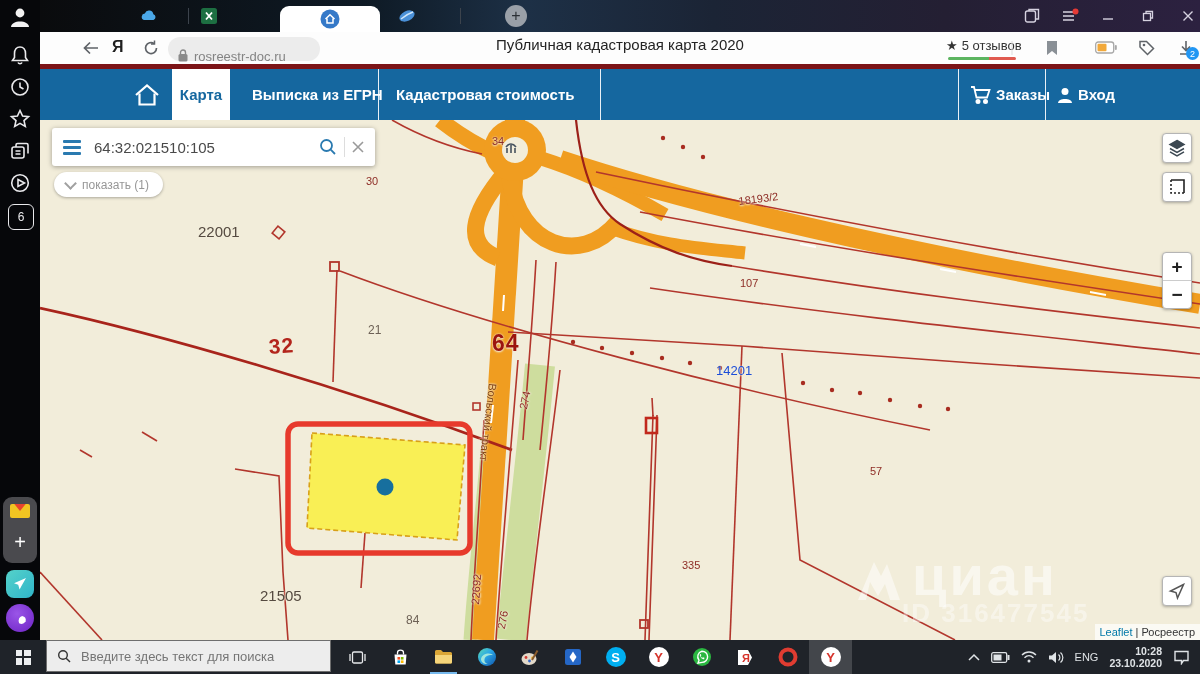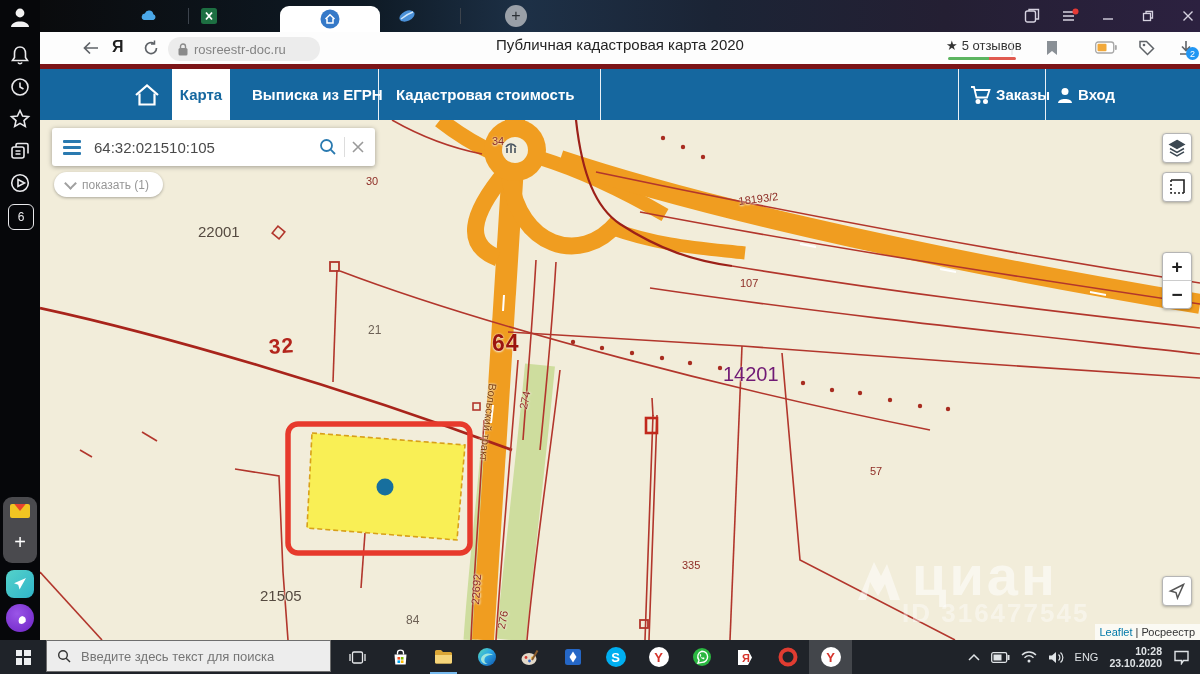--- a/index.html
+++ b/index.html
@@ -31,21 +31,21 @@
   .tabsep{position:absolute;top:8px;width:1px;height:16px;background:#3c434c;}
   .activetab{position:absolute;left:240px;top:6px;width:100px;height:26px;background:#fff;border-radius:9px 9px 0 0;
              display:flex;align-items:center;justify-content:center;}
   .newtab{position:absolute;left:465px;top:5px;width:22px;height:22px;border-radius:50%;background:#9aa0a8;
           color:#2b2f35;font-size:16px;display:flex;align-items:center;justify-content:center;}
   .winbtn{position:absolute;top:8px;width:20px;height:16px;color:#d6d2e0;display:flex;align-items:center;justify-content:center;}
 
   #toolbar{position:absolute;left:0;top:32px;width:1160px;height:32px;background:#fdfdfd;border-bottom:1px solid #e3e3e3;}
   .tbico{position:absolute;top:7px;width:18px;height:18px;color:#5f6368;}
   .urlpill{position:absolute;left:128px;top:5px;width:152px;height:22px;background:#ececec;border-radius:12px;
-           display:flex;align-items:center;gap:6px;padding:12px 10px;box-sizing:border-box;}
+           display:flex;align-items:flex-start;gap:6px;padding:12px 10px;box-sizing:border-box;}
   .urltext{font-size:13px;color:#848484;}
   .yletter{position:absolute;left:72px;top:6px;font-size:16px;font-weight:bold;color:#1f1f1f;}
   .pagetitle{position:absolute;left:50%;top:0;height:24px;transform:translateX(-50%);
              display:flex;align-items:center;font-size:15px;color:#242424;white-space:nowrap;}
   .reviews{position:absolute;left:906px;top:6px;font-size:13px;color:#333;display:flex;gap:4px;align-items:center;}
   .reviewbar{position:absolute;left:908px;top:25px;width:68px;height:3px;border-radius:2px;overflow:hidden;display:flex;}
   .reviewbar i{display:block;height:100%;}
   .dlbadge{position:absolute;left:1146px;top:15px;width:13px;height:13px;border-radius:50%;background:#2196f3;
            color:#fff;font-size:9px;display:flex;align-items:center;justify-content:center;}
 
@@ -54,21 +54,21 @@
   .navtxt{position:absolute;top:0;height:51px;display:flex;align-items:center;font-size:15px;font-weight:bold;white-space:nowrap;}
   .navsep{position:absolute;top:0;width:1px;height:51px;background:rgba(255,255,255,.9);}
   .mapTab{position:absolute;left:132px;top:0;width:58px;height:51px;background:#fff;color:#15679f;
           display:flex;align-items:center;justify-content:center;font-size:15px;font-weight:bold;}
 
   
   #map{position:absolute;left:0;top:120px;width:1160px;height:520px;background:#f2edda;overflow:hidden;}
   .mlabel{position:absolute;white-space:nowrap;line-height:1;transform-origin:0 0;
           text-shadow:0 0 2px #f2edda,0 1px 2px #f2edda;}
   .red-s{font-size:11px;color:#8e2d26;}
-  .red-l{font-size:20px;color:#701a75;margin-left:7px;}
+  .red-l{font-size:13px;color:#1d4ed8;}
   .red-xl{font-size:21px;color:#b3251c;font-weight:bold;letter-spacing:1px;}
   .red-xxl{font-size:23px;color:#9c150e;font-weight:bold;letter-spacing:1px;}
   .gray-l{font-size:15px;color:#554a40;}
   .gray-s{font-size:12px;color:#6d6156;}
   .street{font-size:11px;color:#80400f;}
 
   .searchbox{position:absolute;left:12px;top:8px;width:323px;height:38px;background:#fff;border-radius:3px;
              box-shadow:0 1px 5px rgba(0,0,0,.35);display:flex;align-items:center;}
   .burger{width:40px;height:38px;display:flex;flex-direction:column;gap:3px;align-items:center;justify-content:center;cursor:pointer;}
   .burger span{width:18px;height:3px;background:#2a7ab0;border-radius:1px;}

